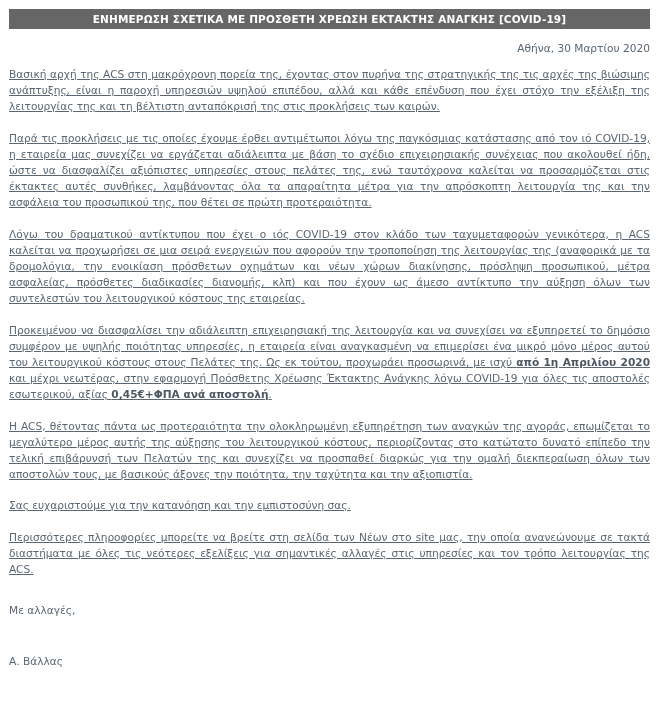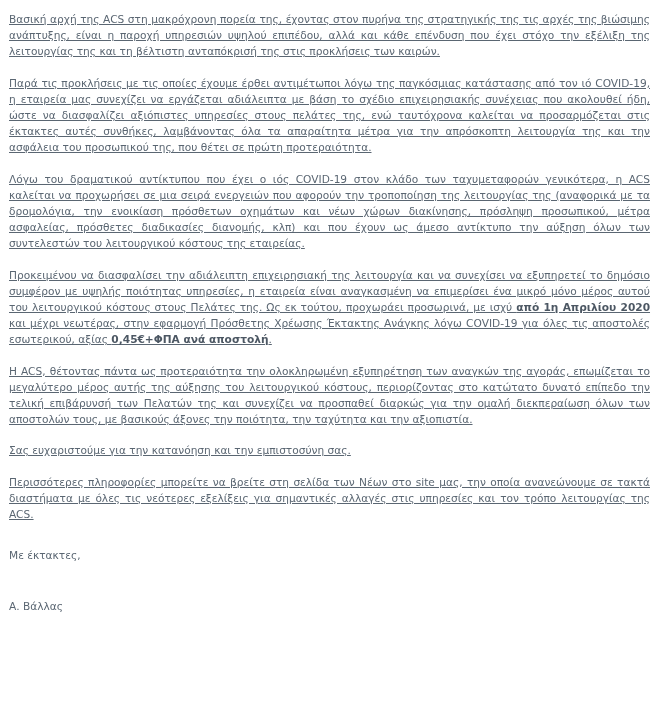--- a/index.html
+++ b/index.html
@@ -87,40 +87,44 @@
   }
   .sig-gap {
     height: 22px;
   }
 </style>
 </head>
 <body>
 
 <div class="page">
 
+  <div class="banner">
+    <span class="banner-title">ΕΝΗΜΕΡΩΣΗ ΣΧΕΤΙΚΑ ΜΕ ΠΡΟΣΘΕΤΗ ΧΡΕΩΣΗ ΕΚΤΑΚΤΗΣ ΑΝΑΓΚΗΣ [COVID-19]</span>
+  </div>
 
+  <div class="date-line">Αθήνα, 30 Μαρτίου 2020</div>
 
   <div class="body-block">
 
 
     <p class="para">Βασική αρχή της ACS στη μακρόχρονη πορεία της, έχοντας στον πυρήνα της στρατηγικής της τις αρχές της βιώσιμης ανάπτυξης, είναι η παροχή υπηρεσιών υψηλού επιπέδου, αλλά και κάθε επένδυση που έχει στόχο την εξέλιξη της λειτουργίας της και τη βέλτιστη ανταπόκρισή της στις προκλήσεις των καιρών.</p>
 
     <p class="para">Παρά τις προκλήσεις με τις οποίες έχουμε έρθει αντιμέτωποι λόγω της παγκόσμιας κατάστασης από τον ιό COVID-19, η εταιρεία μας συνεχίζει να εργάζεται αδιάλειπτα με βάση το σχέδιο επιχειρησιακής συνέχειας που ακολουθεί ήδη, ώστε να διασφαλίζει αξιόπιστες υπηρεσίες στους πελάτες της, ενώ ταυτόχρονα καλείται να προσαρμόζεται στις έκτακτες αυτές συνθήκες, λαμβάνοντας όλα τα απαραίτητα μέτρα για την απρόσκοπτη λειτουργία της και την ασφάλεια του προσωπικού της, που θέτει σε πρώτη προτεραιότητα.</p>
 
     <p class="para">Λόγω του δραματικού αντίκτυπου που έχει ο ιός COVID-19 στον κλάδο των ταχυμεταφορών γενικότερα, η ACS καλείται να προχωρήσει σε μια σειρά ενεργειών που αφορούν την τροποποίηση της λειτουργίας της (αναφορικά με τα δρομολόγια, την ενοικίαση πρόσθετων οχημάτων και νέων χώρων διακίνησης, πρόσληψη προσωπικού, μέτρα ασφαλείας, πρόσθετες διαδικασίες διανομής, κλπ) και που έχουν ως άμεσο αντίκτυπο την αύξηση όλων των συντελεστών του λειτουργικού κόστους της εταιρείας.</p>
 
     <p class="para"><span>Προκειμένου να διασφαλίσει την αδιάλειπτη επιχειρησιακή της λειτουργία και να συνεχίσει να εξυπηρετεί το δημόσιο συμφέρον με υψηλής ποιότητας υπηρεσίες, η εταιρεία είναι αναγκασμένη να επιμερίσει ένα μικρό μόνο μέρος αυτού του λειτουργικού κόστους στους Πελάτες της. Ως εκ τούτου, προχωράει προσωρινά, με ισχύ </span><b>από 1η Απριλίου 2020</b><span> και μέχρι νεωτέρας, στην εφαρμογή Πρόσθετης Χρέωσης Έκτακτης Ανάγκης λόγω COVID-19 για όλες τις αποστολές εσωτερικού, αξίας </span><b>0,45€+ΦΠΑ ανά αποστολή</b><span>.</span></p>
 
     <p class="para">Η ACS, θέτοντας πάντα ως προτεραιότητα την ολοκληρωμένη εξυπηρέτηση των αναγκών της αγοράς, επωμίζεται το μεγαλύτερο μέρος αυτής της αύξησης του λειτουργικού κόστους, περιορίζοντας στο κατώτατο δυνατό επίπεδο την τελική επιβάρυνσή των Πελατών της και συνεχίζει να προσπαθεί διαρκώς για την ομαλή διεκπεραίωση όλων των αποστολών τους, με βασικούς άξονες την ποιότητα, την ταχύτητα και την αξιοπιστία.</p>
 
     <p class="para left">Σας ευχαριστούμε για την κατανόηση και την εμπιστοσύνη σας.</p>
 
     <p class="para">Περισσότερες πληροφορίες μπορείτε να βρείτε στη σελίδα των Νέων στο site μας, την οποία ανανεώνουμε σε τακτά διαστήματα με όλες τις νεότερες εξελίξεις για σημαντικές αλλαγές στις υπηρεσίες και τον τρόπο λειτουργίας της ACS.</p>
   </div>
 
   <div class="closing-block">
-    <p class="sig-line">Με έκτακτες,</p>
+    <p class="sig-line">Με αλλαγές,</p>
     <div class="sig-gap"></div>
     <p class="sig-line">Α. Βάλλας</p>
 
   </div>
 
 </div>
 
 </body></html>

